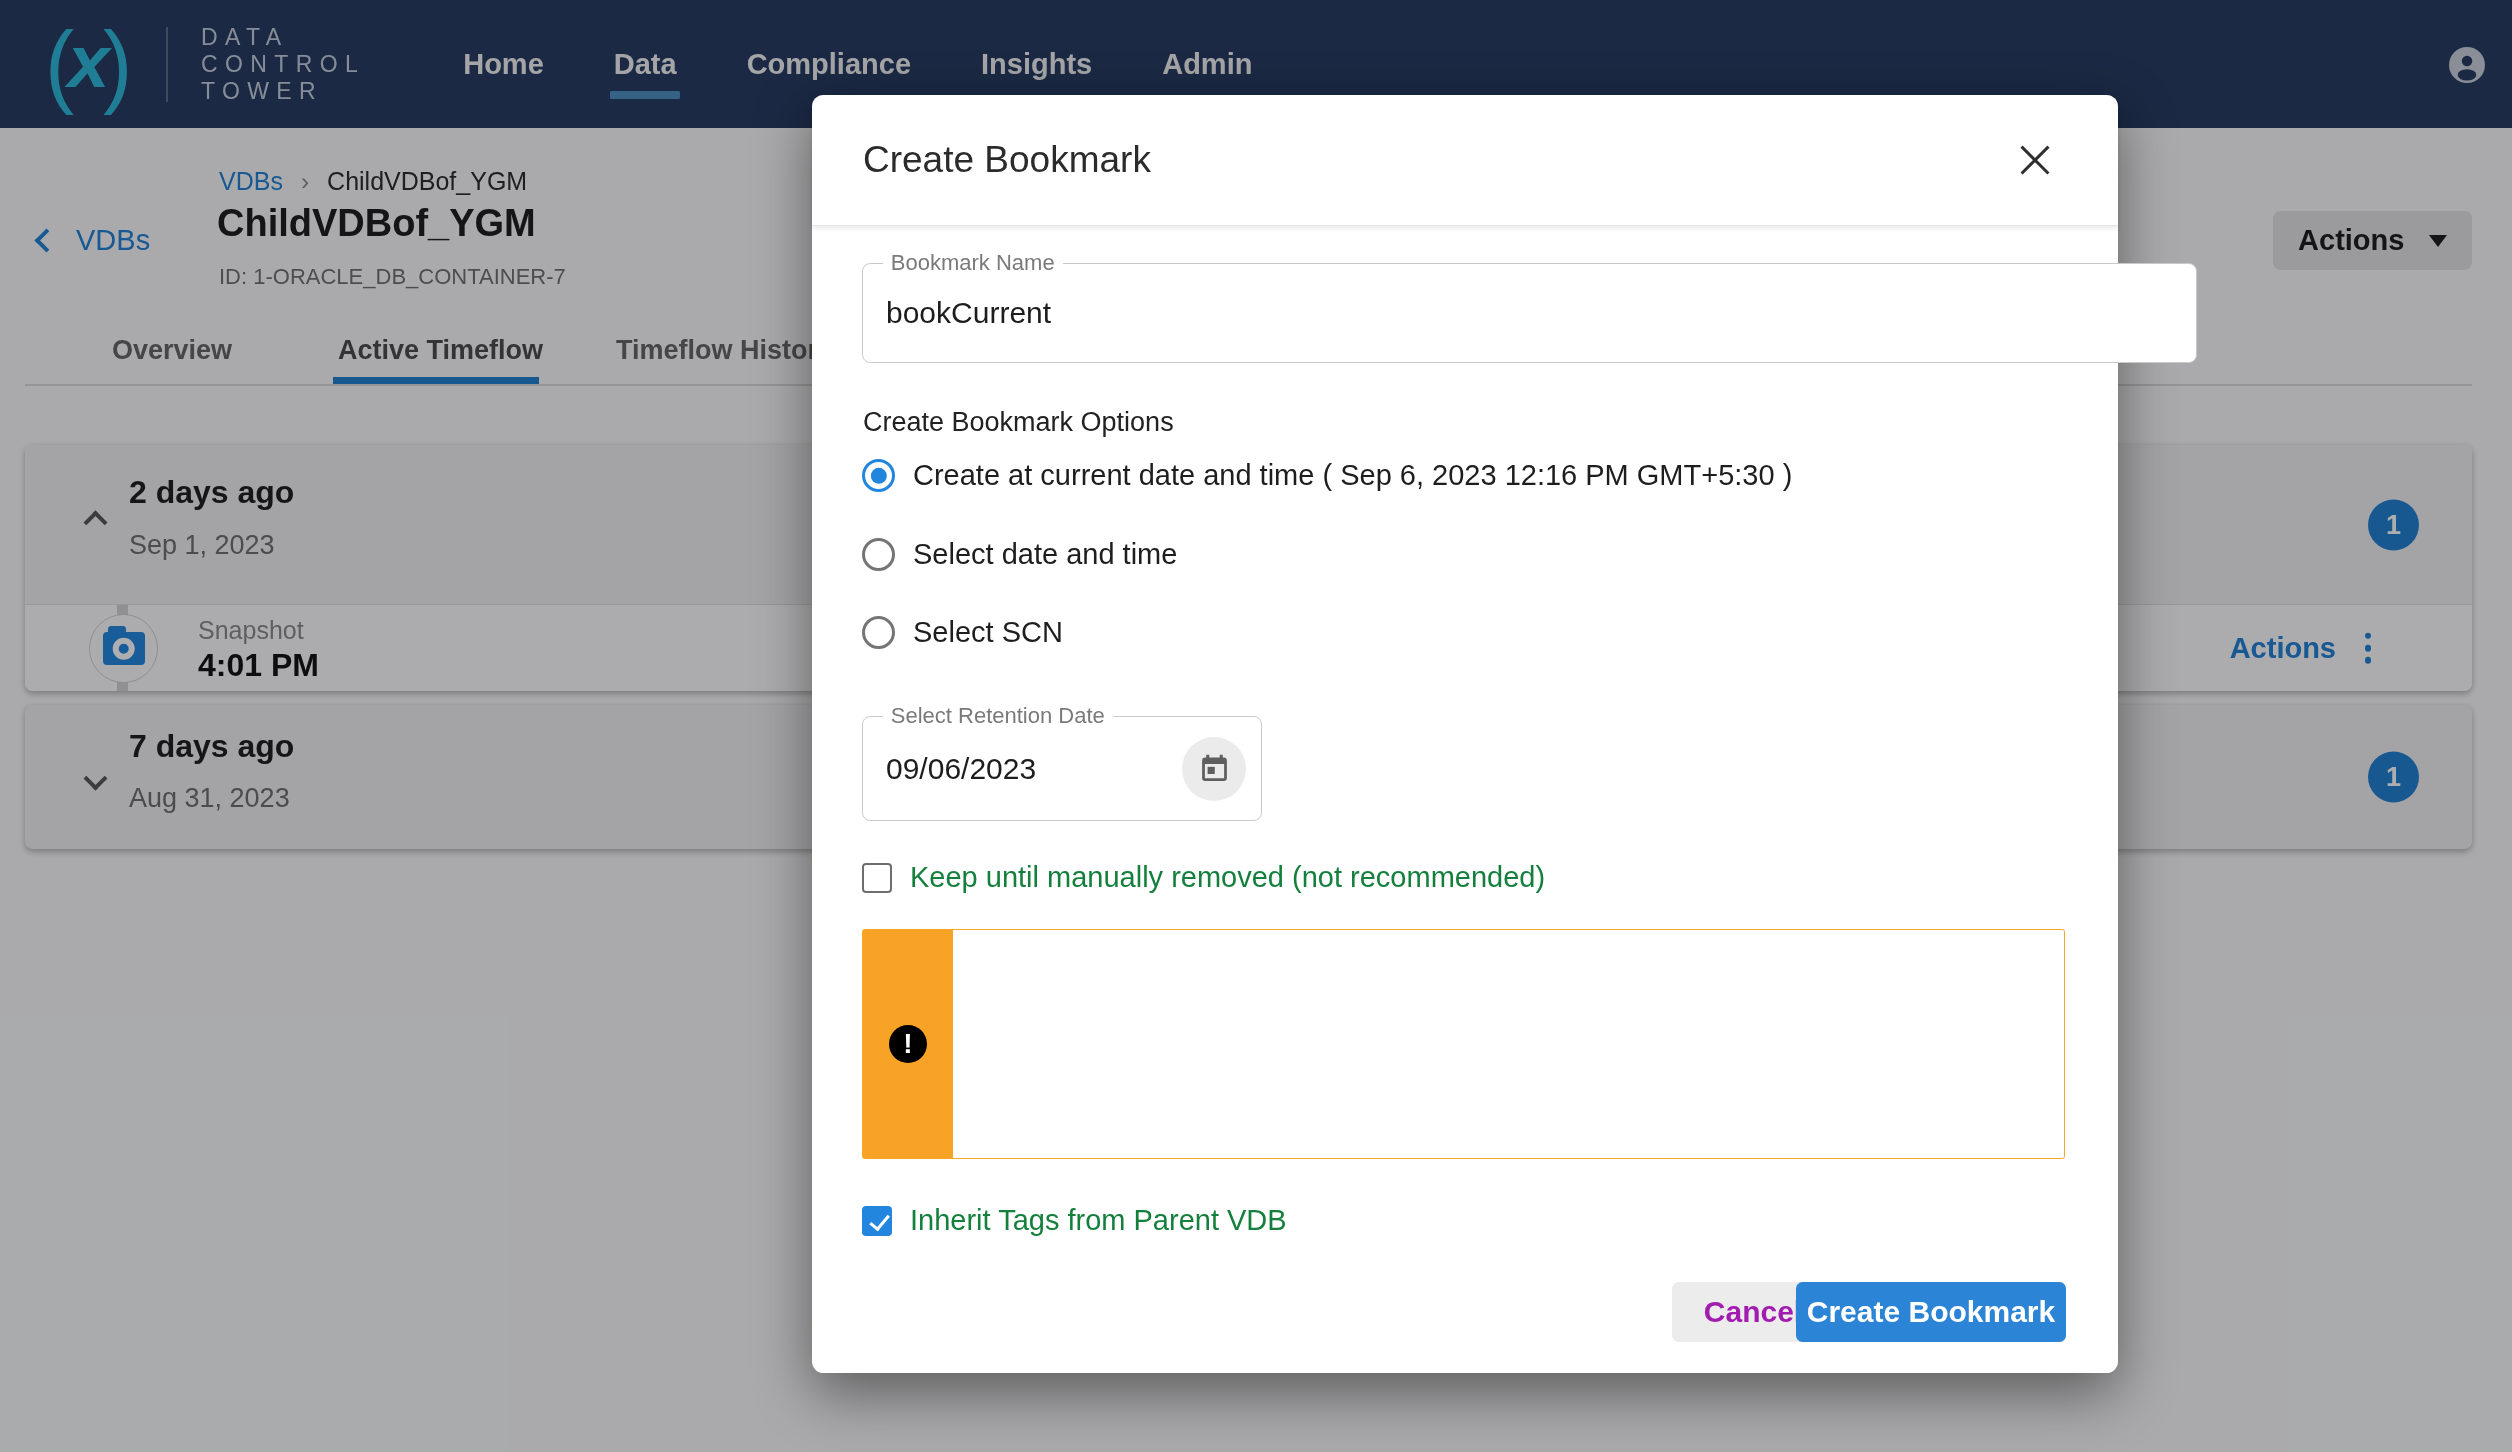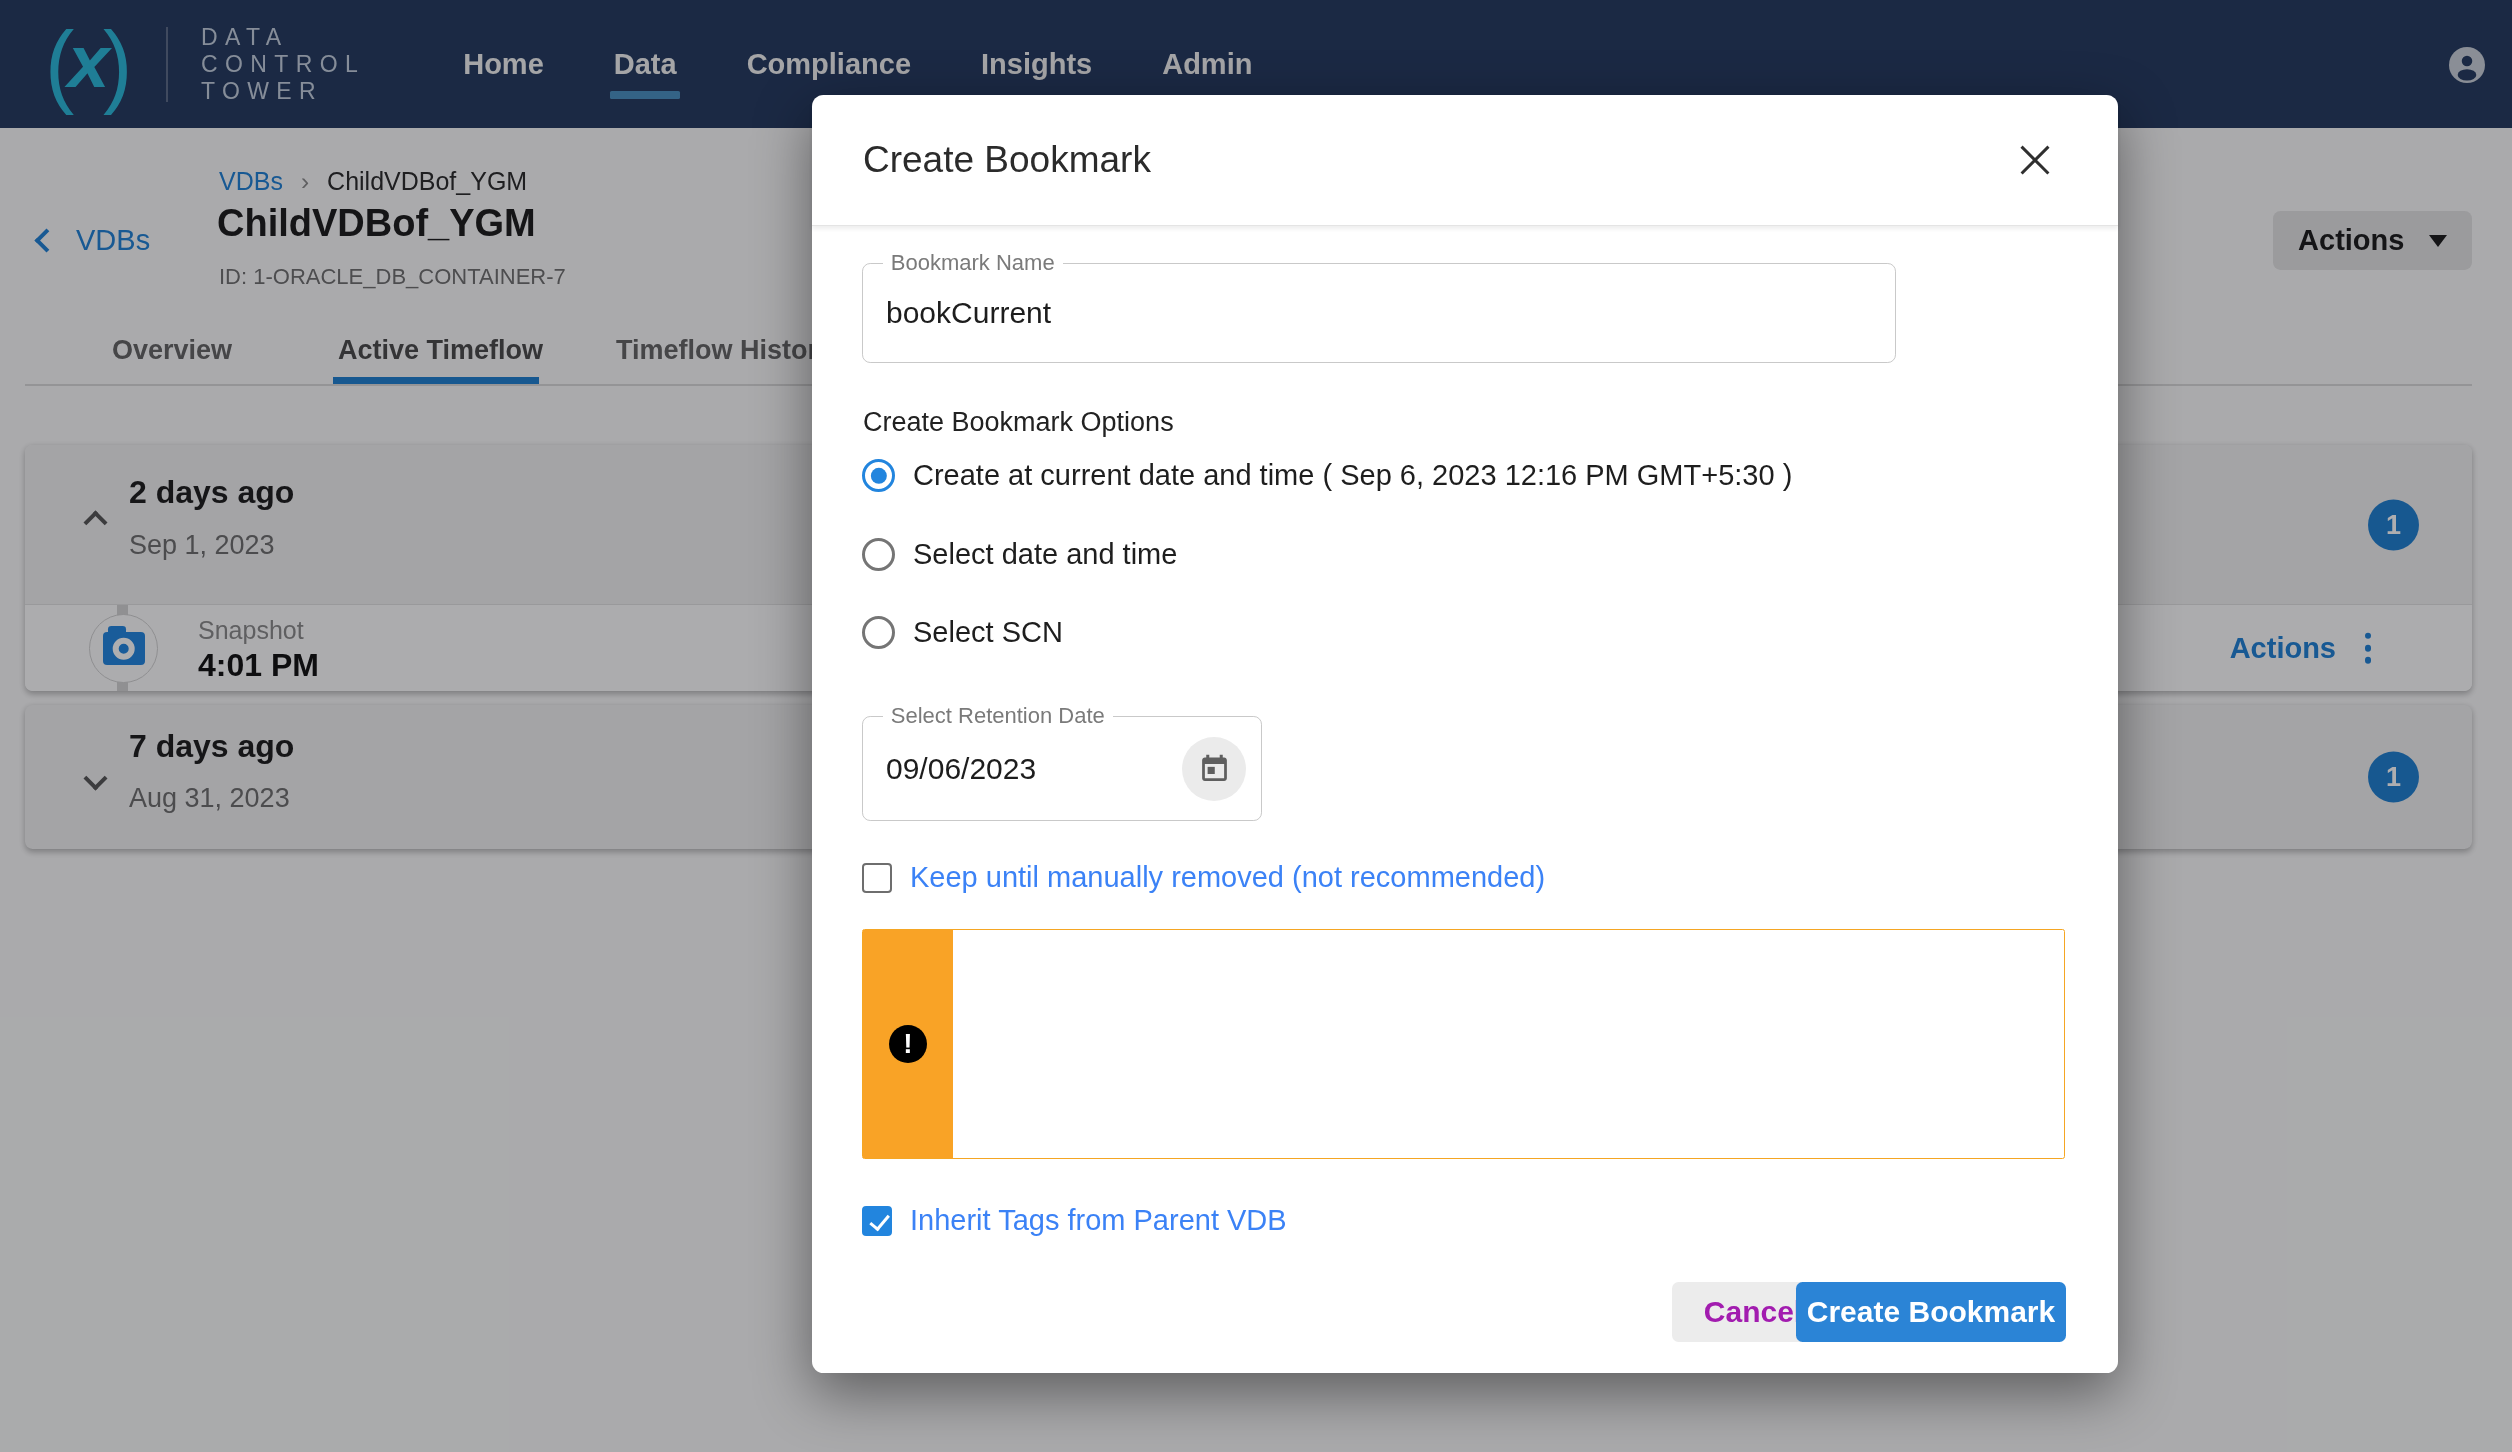--- a/index.html
+++ b/index.html
@@ -92,40 +92,40 @@
   .close-btn{position:absolute; right:60px; top:42px; width:46px; height:46px; cursor:pointer;}
   .close-btn::before,.close-btn::after{content:""; position:absolute; left:50%; top:50%; width:38px; height:2.9px;
           background:#2f2f2f;}
   .close-btn::before{transform:translate(-50%,-50%) rotate(45deg);}
   .close-btn::after{transform:translate(-50%,-50%) rotate(-45deg);}
 
   .field{position:absolute; border:1.6px solid #c9c9c9; border-radius:8.2px; background:#fff;}
   .field-label{position:absolute; top:-14px; left:19.6px; background:#fff; padding:0 8.2px; font-size:22px; color:#7a7a7a;}
   .field-value{position:absolute; left:23px; top:50%; transform:translateY(-50%); font-size:30px; color:#1d1d1d;
           border:none; outline:none; background:transparent; font-family:inherit; width:70%;}
-  .name-field{left:50px; top:168px; width:1034px; height:100px;padding-left:48px;}
+  .name-field{left:50px; top:168px; width:1335px; height:100px;padding-left:48px;}
   .retention-field{left:50px; top:621px; width:400px; height:105px;}
   .cal-btn{position:absolute; right:14.7px; top:50%; transform:translateY(-50%); width:64px; height:64px;
           border-radius:50%; background:#ebebeb; border:none; display:flex; align-items:center; justify-content:center;
           cursor:pointer;}
 
   .options-heading{position:absolute; left:51px; top:312px; font-size:27px; color:#222;}
   .radio-row{position:absolute; left:50px; display:flex; align-items:center; gap:18px; cursor:pointer;}
   .radio{width:33px; height:33px; border-radius:50%; border:3.3px solid #757575; background:#fff; position:relative; flex:none;}
   .radio.selected{border-color:var(--accent-blue);}
   .radio.selected::after{content:""; position:absolute; left:50%; top:50%; transform:translate(-50%,-50%);
           width:16.3px; height:16.3px; border-radius:50%; background:var(--accent-blue);}
   .radio-label{font-size:29px; color:#1e1e1e;}
 
   .check-row{position:absolute; left:50px; display:flex; align-items:center; gap:18px; cursor:pointer;}
   .checkbox{width:30px; height:30px; border:2.5px solid #6e6e6e; border-radius:4.1px; background:#fff; flex:none; position:relative;}
   .checkbox.checked{background:var(--accent-blue); border-color:var(--accent-blue);}
   .checkbox.checked::after{content:""; position:absolute; left:9.8px; top:3.3px; width:8.2px; height:16.3px;
           border:solid #fff; border-width:0 3.3px 3.3px 0; transform:rotate(40deg);}
-  .check-label{font-size:29px; color:#3b82f6;}
+  .check-label{font-size:29px; color:#15803d;}
 
   .warning{position:absolute; left:50px; top:834px; width:1203px; height:230px; border:1.6px solid var(--warning-border);
           border-radius:2.5px; background:#fff;}
   .warning-stripe{position:absolute; left:0; top:0; bottom:0; width:90px; background:var(--warning-orange);
           display:flex; align-items:center; justify-content:center;}
   .error-icon{width:38px; height:38px; border-radius:50%; background:#000; color:#fff; font-size:28px; font-weight:bold;
           display:flex; align-items:center; justify-content:center; line-height:1;}
   .warning-content{position:absolute; left:136px; top:54px; width:1029px;}
   .warning-title{font-size:29px; font-weight:bold; color:#1c1c1c;}
   .warning-body{font-size:29px; color:#2a2a2a; line-height:37px; margin-top:9.8px;}

